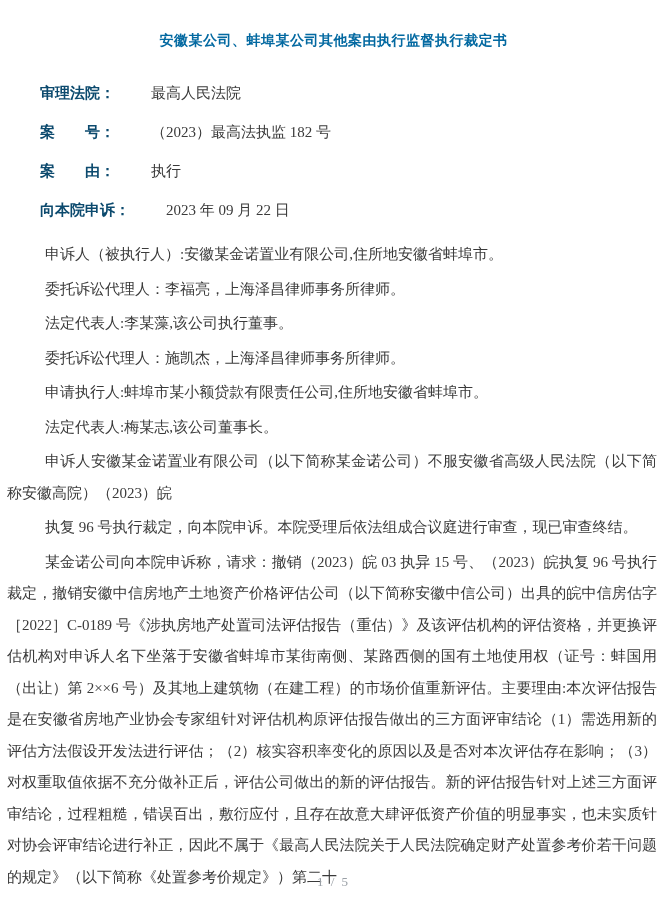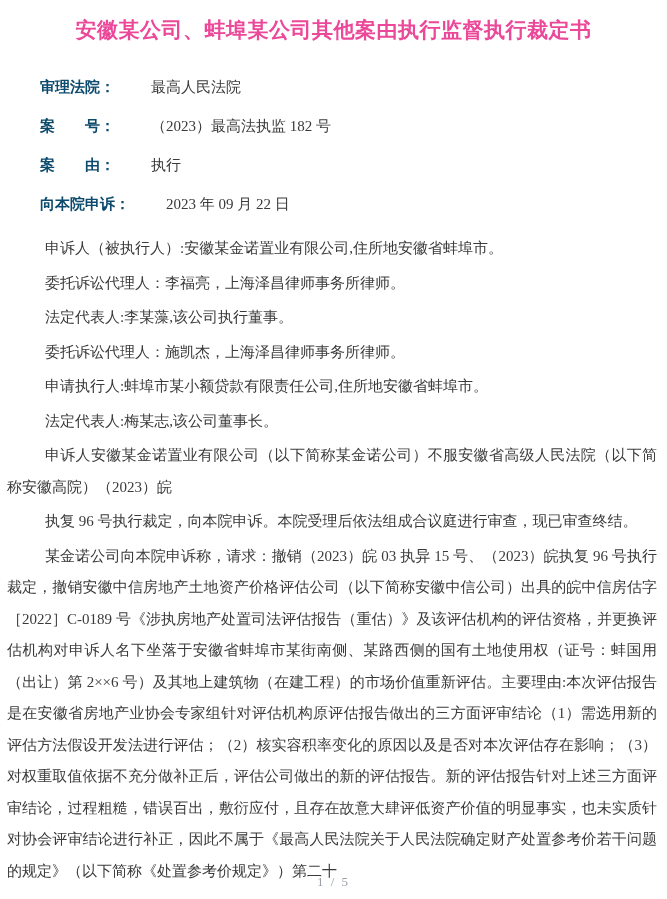--- a/index.html
+++ b/index.html
@@ -8,25 +8,25 @@
     width:667px;height:899px;
     margin:0 auto;
     background:#ffffff;
     overflow:hidden;
     font-family:"Liberation Serif","DejaVu Serif",serif;
     color:#3a3a3a;
     -webkit-font-smoothing:antialiased;
   }
   .title{
     margin:0;
-    padding-top:16px;
+    padding-top:32px;
     text-align:center;
-    font-size:21px;
+    font-size:14px;
     font-weight:700;
-    color:#ec4899;
+    color:#0369a1;
     letter-spacing:0.5px;
   }
   .meta{margin:24px 0 0 40px;}
   .meta-row{
     display:flex;
     align-items:center;
     height:39px;
     font-size:15px;
   }
   .meta-label{font-weight:700;color:#0c4a6e;white-space:pre;}

